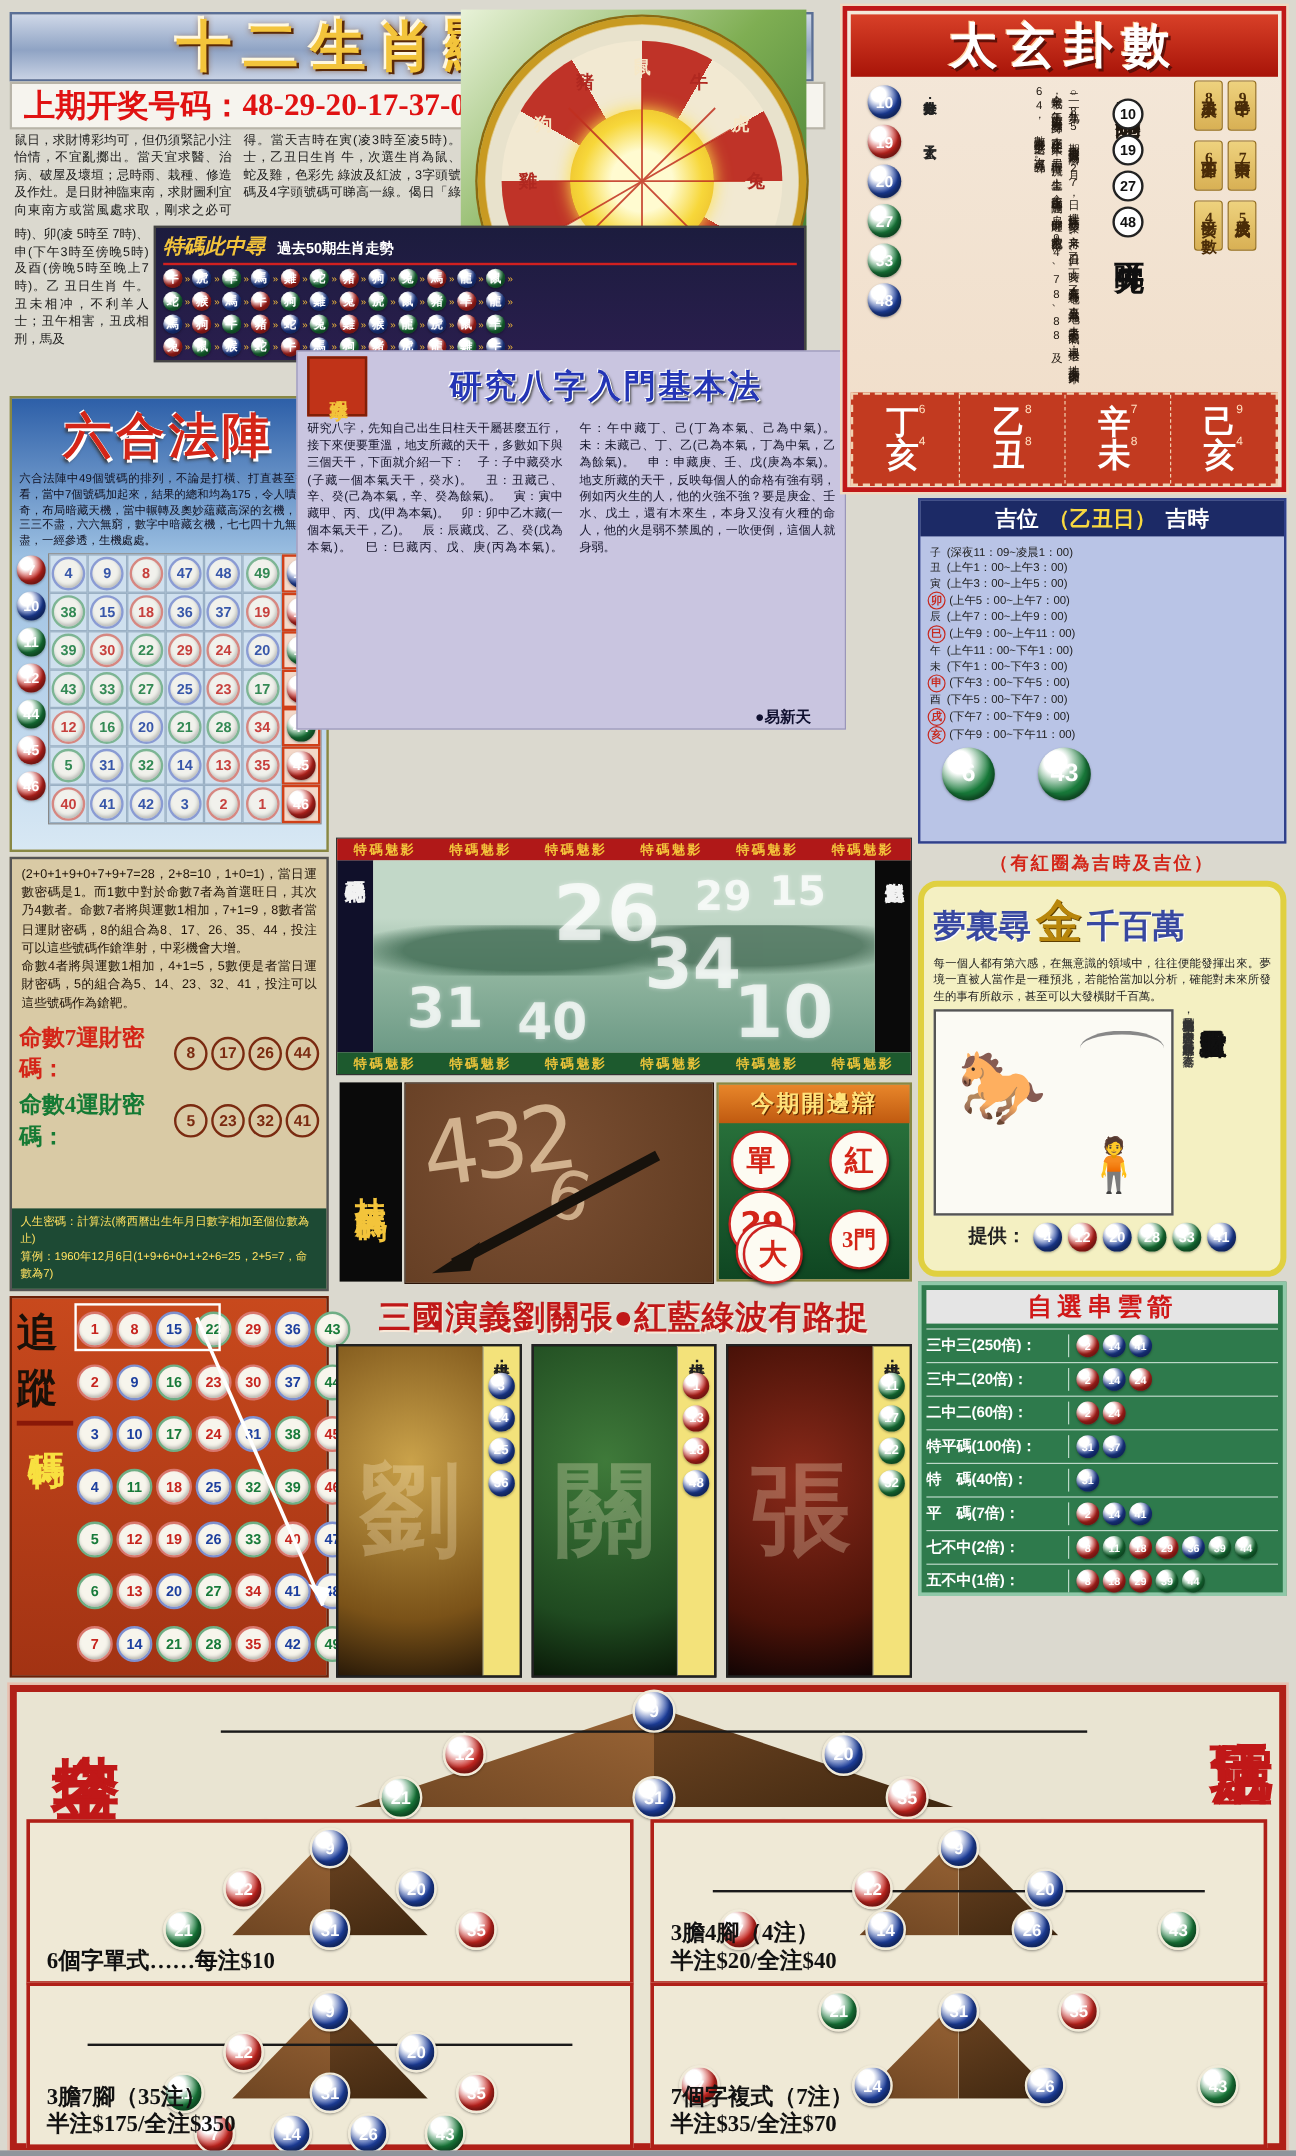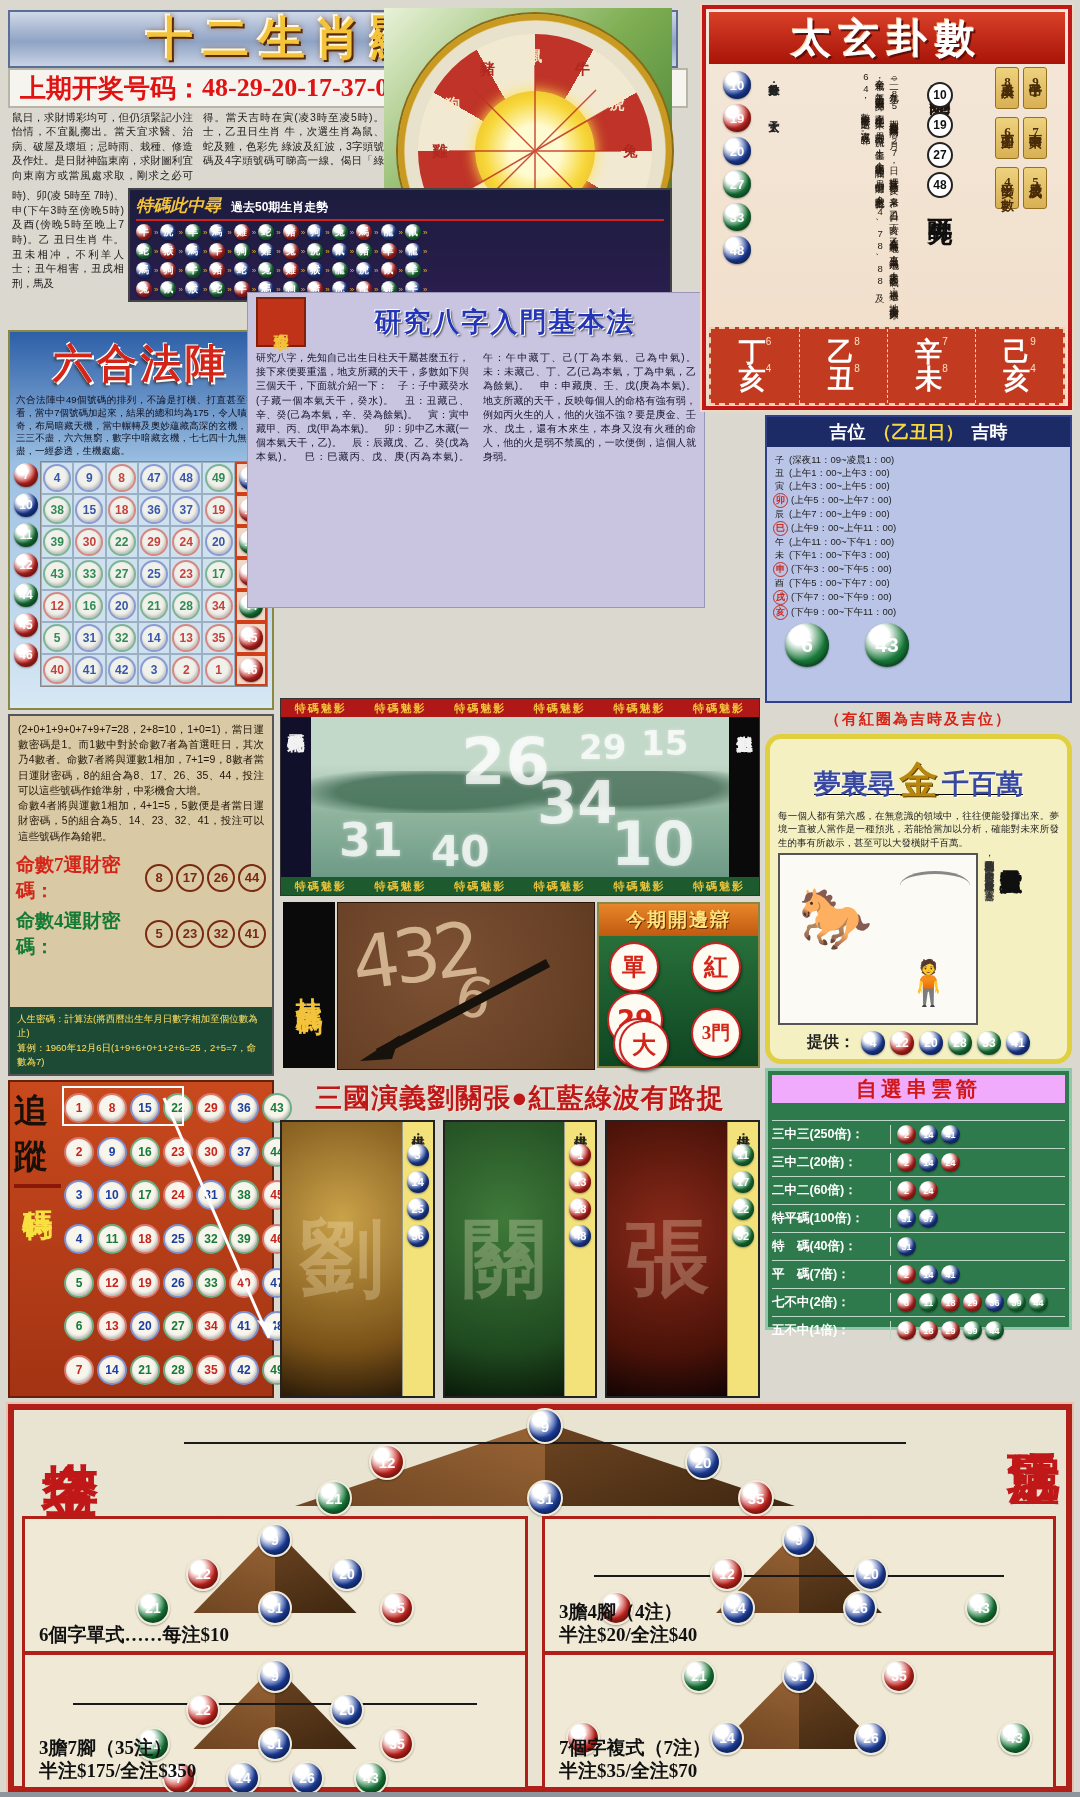--- a/index.html
+++ b/index.html
@@ -173,38 +173,38 @@
   .jw-line{display:flex;align-items:center;gap:3px;font-size:9.5px;color:#222;}
   .jw-line .b{width:13px;height:13px;border-radius:50%;display:inline-flex;align-items:center;justify-content:center;font-size:9px;color:#222;}
   .jw-line.on .b{border:1.5px solid #c8281e;color:#c8281e;font-weight:bold;}
   #jw-balls{position:absolute;left:18px;top:206px;display:flex;gap:36px;}
   #jw-balls .ball{width:44px;height:44px;font-size:22px;}
   #jw-cap{left:765px;top:706px;width:307px;height:26px;display:flex;align-items:center;justify-content:center;
       font-size:15px;font-weight:bold;color:#d42518;letter-spacing:2px;}
   
   #dream{left:765px;top:734px;width:307px;height:330px;box-sizing:border-box;background:#f4f0c2;
       border:5px solid #e0d040;border-radius:16px;padding:4px 8px;}
-  #dr-tt{text-align:center;margin-top:12px;text-decoration:underline;}
+  #dr-tt{text-align:left;margin-top:0;}
   #dr-tt .b{font-size:27px;font-weight:bold;color:#3848a0;text-shadow:1px 1px 0 #fff;font-family:"Liberation Serif",serif;}
   #dr-tt .g{font-size:38px;font-weight:bold;color:#b8860b;text-shadow:1px 1px 0 #604000;font-family:"Liberation Serif",serif;}
   #dr-intro{font-size:9.5px;line-height:1.4;color:#222;margin-top:3px;text-align:justify;}
   #dr-box{display:flex;margin-top:4px;gap:4px;}
   #dr-img{position:relative;width:196px;height:168px;background:#fbfaf4;border:2px solid #555;overflow:hidden;}
   #dr-img .donkey{font-size:60px;position:absolute;left:18px;top:28px;color:#666;}
   #dr-img .man{font-size:44px;position:absolute;right:20px;bottom:14px;color:#666;}
   #dr-img .hill{position:absolute;right:6px;top:16px;width:70px;height:26px;border-radius:50%;border-top:3px solid #888;}
   #dr-side{flex:1;display:flex;}
   #dr-side .big{font-size:22px;font-weight:bold;color:#101010;font-family:"Liberation Serif",serif;}
   #dr-side .sm{font-size:10px;color:#333;}
   #dr-prov{display:flex;align-items:center;gap:6px;margin-top:6px;justify-content:center;}
   #dr-prov .lab{font-size:16px;font-weight:bold;color:#222;}
   #dr-prov .ball{width:24px;height:24px;font-size:12px;}
   
   #chuanyun{left:765px;top:1068px;width:307px;height:262px;box-sizing:border-box;background:#2e7a4c;border:3px solid #8fc8a8;padding:4px;}
-  #cy-hd{height:28px;background:#f0abfc;display:flex;align-items:center;justify-content:center;margin-bottom:17px;}
+  #cy-hd{height:28px;background:#e5e5e5;display:flex;align-items:center;justify-content:center;margin-bottom:4px;}
   #cy-hd .t{color:#d01818;font-size:21px;font-weight:bold;letter-spacing:4px;font-family:"Liberation Serif",serif;}
   .cy-row{display:flex;align-items:center;height:27px;border-top:1px solid #bcd8c8;}
   .cy-row .lab{width:118px;font-size:12.5px;color:#fff;font-weight:bold;}
   .cy-row .bs{display:flex;gap:3px;border-left:1px solid #bcd8c8;padding-left:6px;flex:1;align-items:center;}
   .cy-row .ball{width:19px;height:19px;font-size:10px;}
   
   #pyr-box{left:8px;top:1404px;width:1064px;height:388px;box-sizing:border-box;border:6px solid #b02018;outline:2px solid #e8c0b0;
       background:#e9e4d2;}
   #pyr-left{left:30px;top:1418px;width:70px;font-size:56px;font-weight:bold;color:#c01818;font-family:"Liberation Serif",serif;line-height:1.05;}
   #pyr-right{left:990px;top:1412px;width:70px;font-size:52px;font-weight:bold;color:#c01818;font-family:"Liberation Serif",serif;line-height:1.05;}
@@ -643,20 +643,21 @@
         <span class="ballo o-green" style="height: 26px; width: 26px; font-size: 12px;">49</span>
       </div>
   </div>
 
   <div class="abs" id="bazi">
     <div class="hd">
       <span class="seal vert">八字命理</span>
       <span class="tt">研究八字入門基本法</span>
     </div>
     <div class="body">研究八字，先知自己出生日柱天干屬甚麼五行，接下來便要重溫，地支所藏的天干，多數如下與三個天干，下面就介紹一下：　子：子中藏癸水(子藏一個本氣天干，癸水)。　丑：丑藏己、辛、癸(己為本氣，辛、癸為餘氣)。　寅：寅中藏甲、丙、戊(甲為本氣)。　卯：卯中乙木藏(一個本氣天干，乙)。　辰：辰藏戊、乙、癸(戊為本氣)。　巳：巳藏丙、戊、庚(丙為本氣)。　午：午中藏丁、己(丁為本氣、己為中氣)。　未：未藏己、丁、乙(己為本氣，丁為中氣，乙為餘氣)。　申：申藏庚、壬、戊(庚為本氣)。　地支所藏的天干，反映每個人的命格有強有弱，例如丙火生的人，他的火強不強？要是庚金、壬水、戊土，還有木來生，本身又沒有火種的命人，他的火是弱不禁風的，一吹便倒，這個人就身弱。</div>
+    <div class="sig">●易新天</div>
   </div>
 
   <div class="abs" id="taixuan">
     <div id="tx-tt">
         <span class="t">太玄卦數</span>
       </div>
     <div id="tx-main">
       <div id="tx-reco">
           <span class="ball b-blue" style="height: 28px; width: 28px; font-size: 13px;">10</span>
           <span class="ball b-red" style="height: 28px; width: 28px; font-size: 13px;">19</span>

